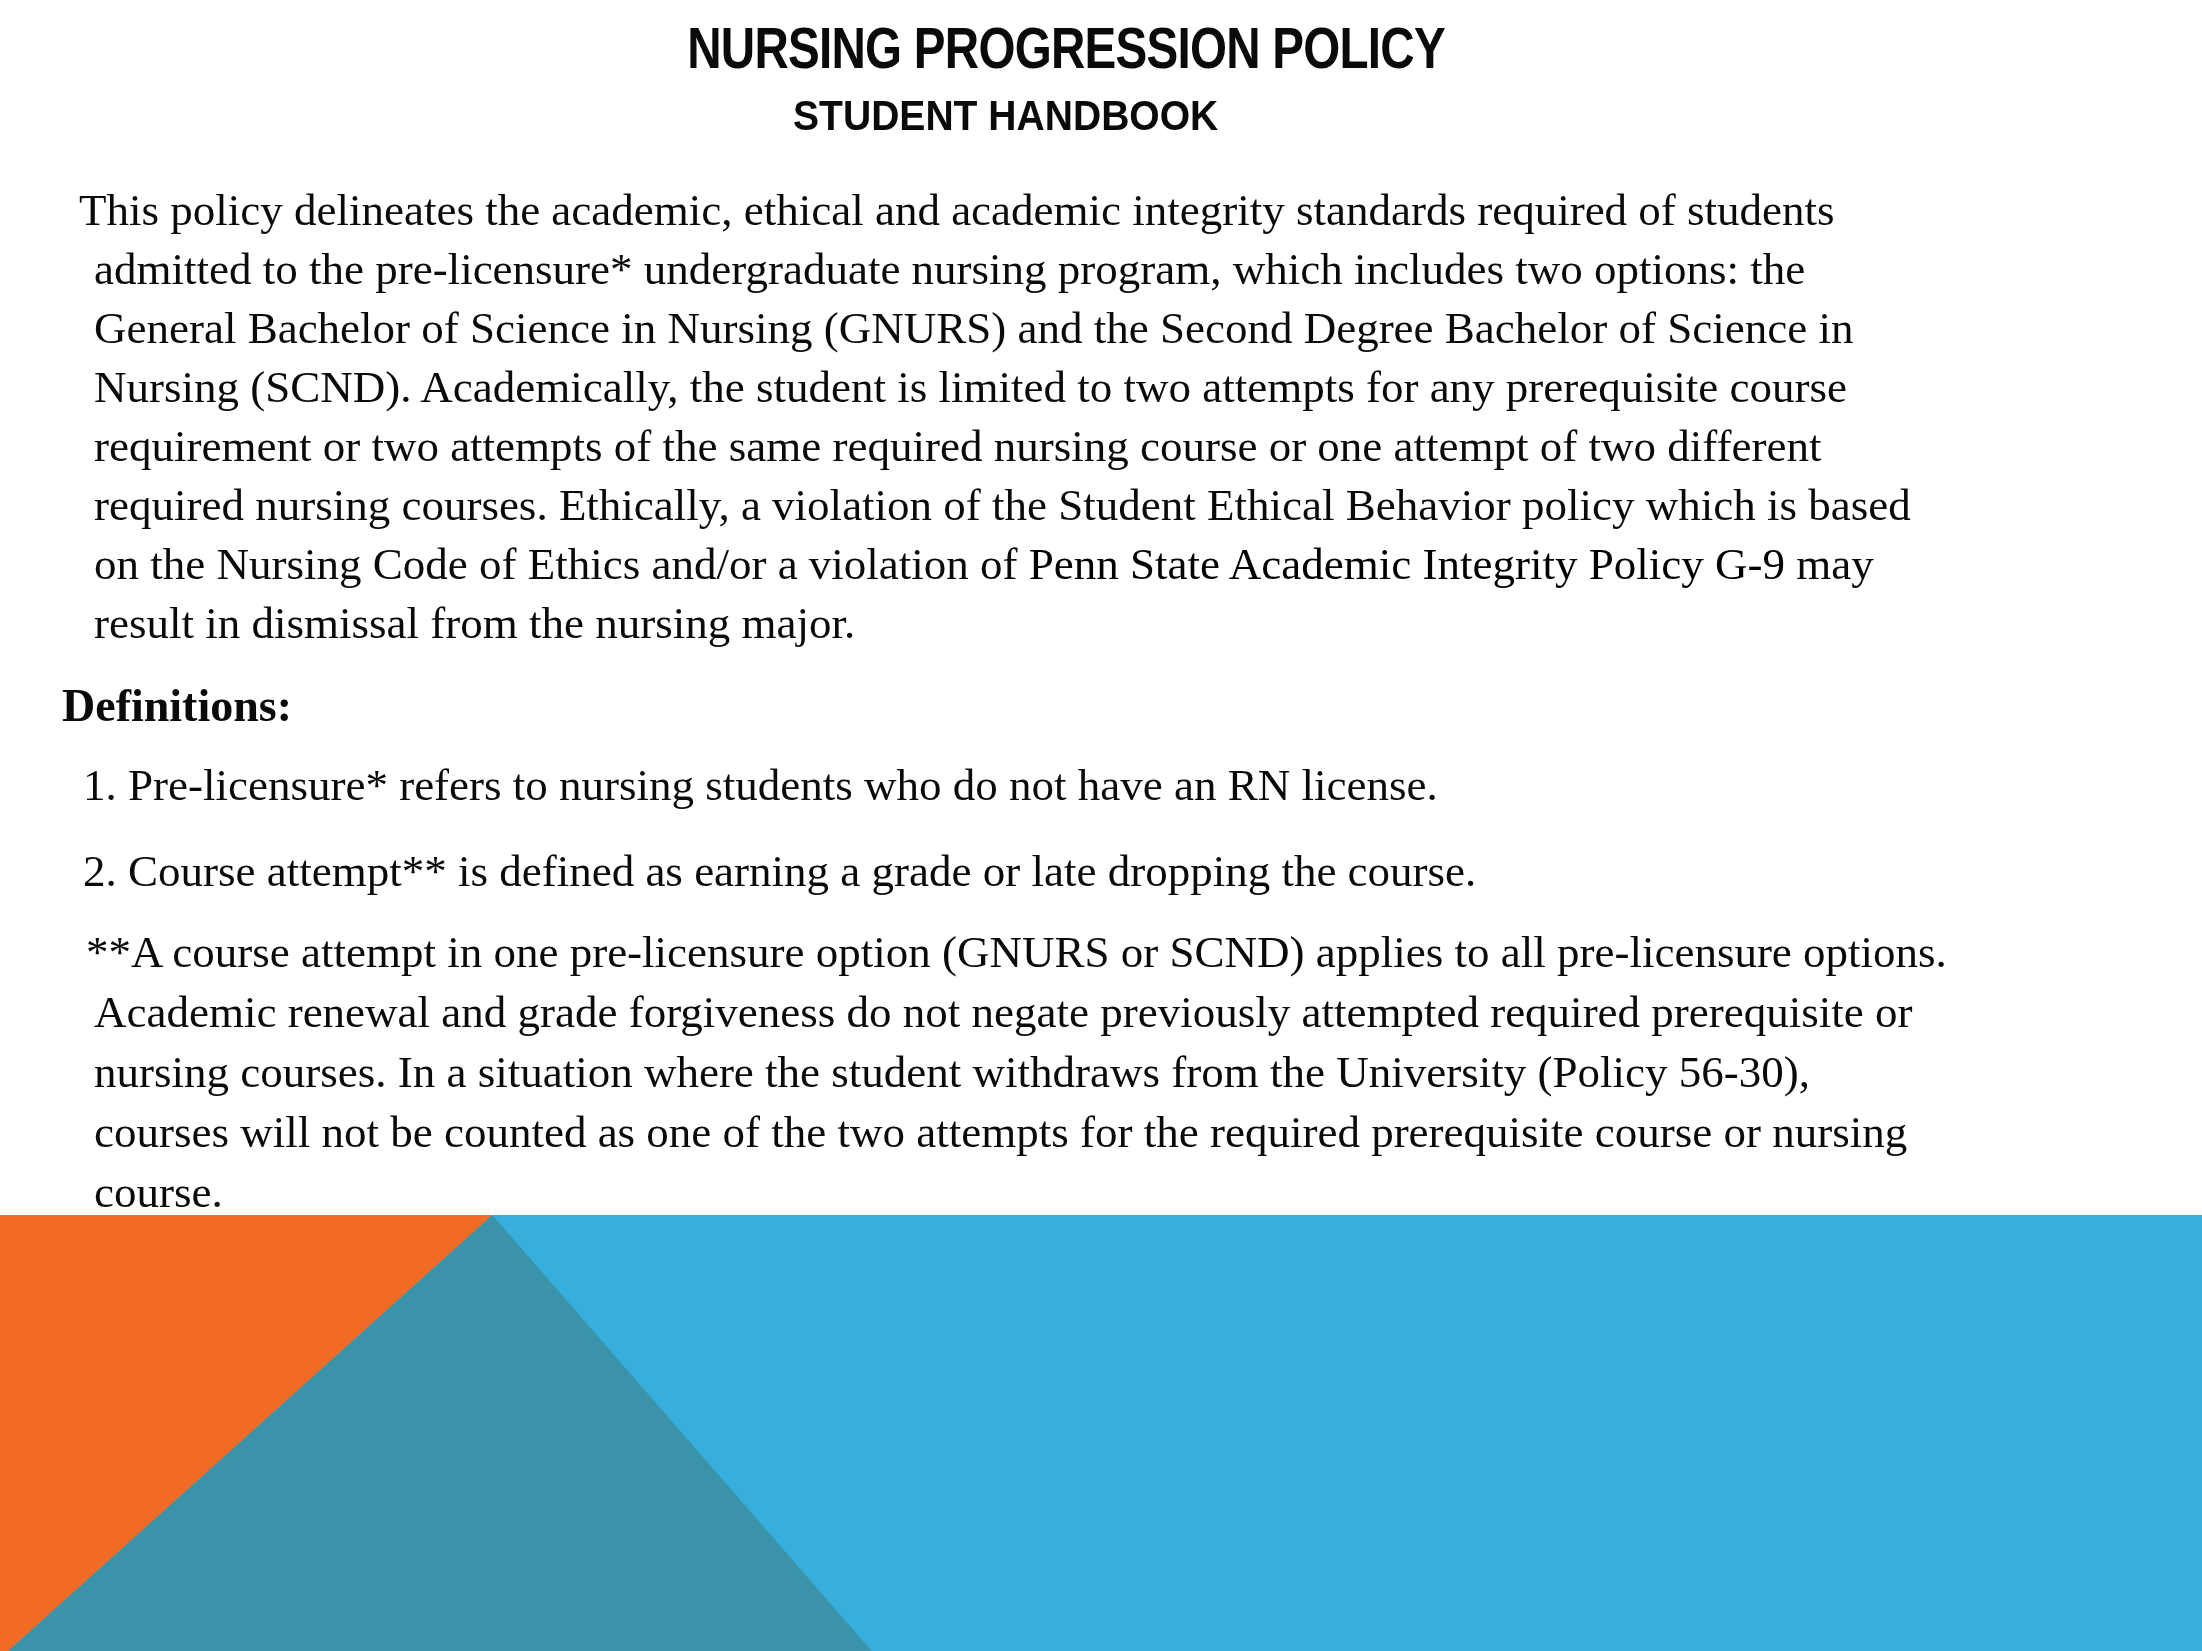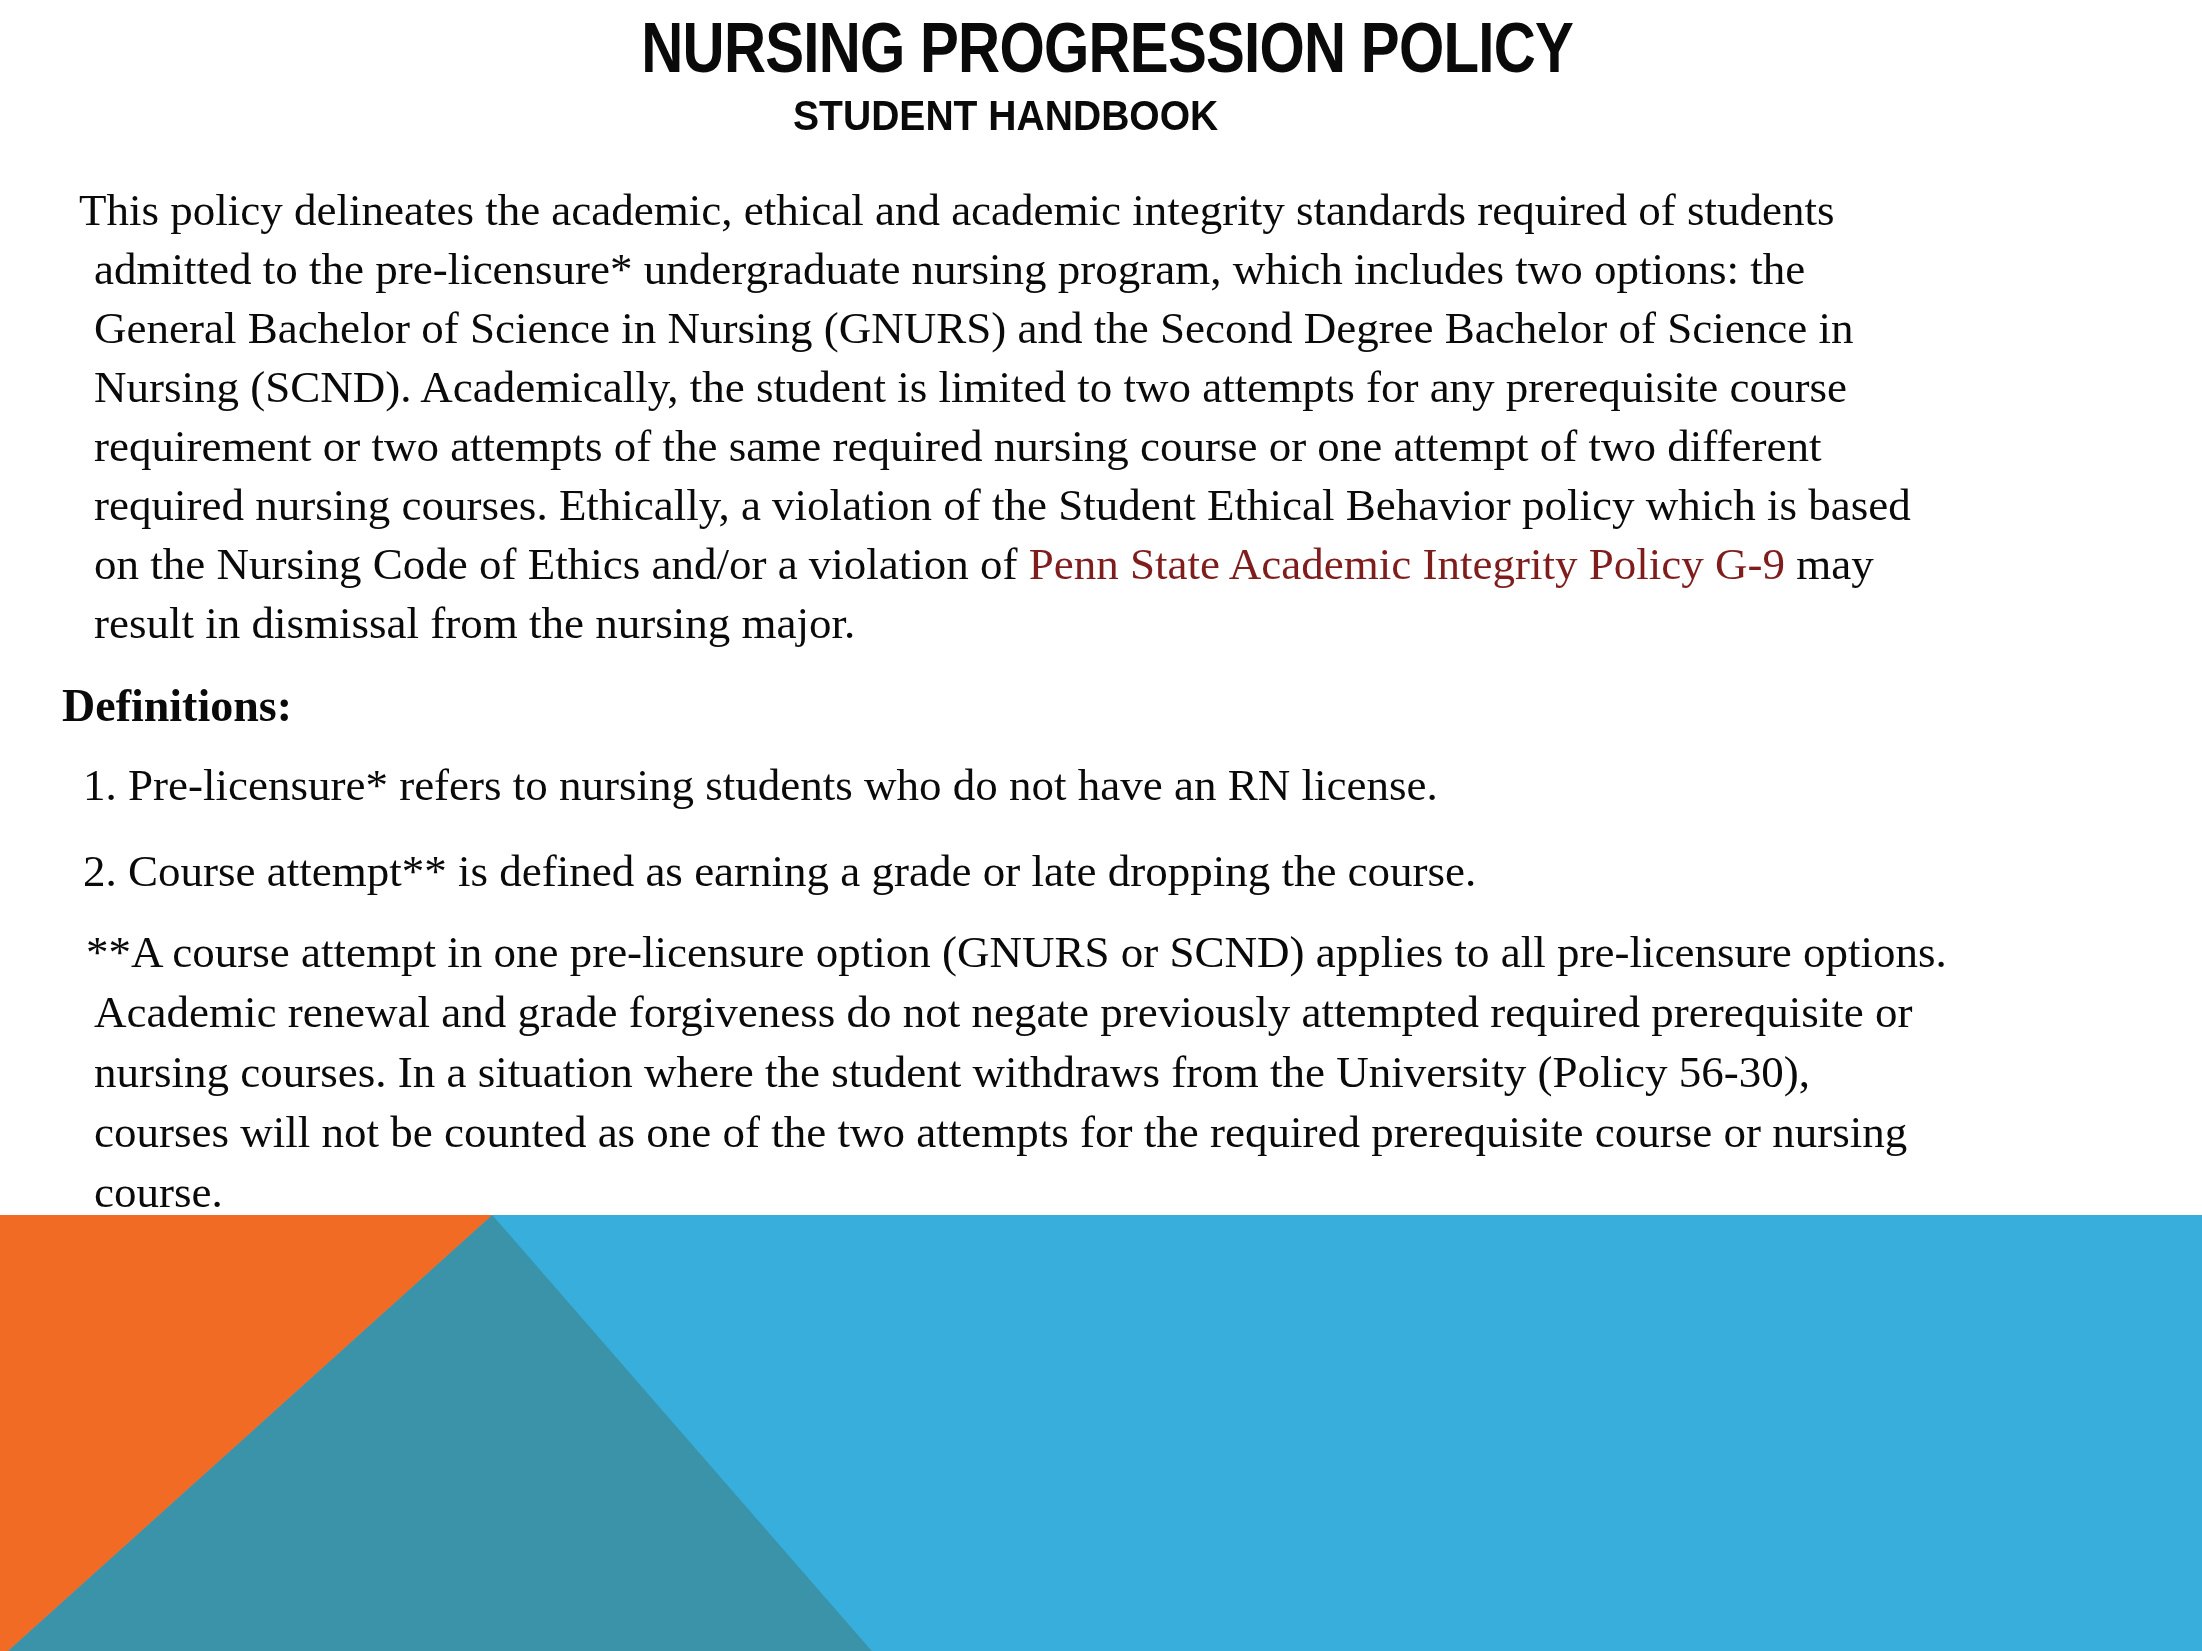--- a/index.html
+++ b/index.html
@@ -13,24 +13,23 @@
     color:#0a0a0a;
   }
   .title {
     position:absolute;
     top:0;
     left:0;
     width:2132px;
     text-align:center;
     font-family:"Liberation Sans","DejaVu Sans",sans-serif;
     font-weight:bold;
-    font-size:71px;
+    font-size:58px;
     line-height:95px;
     white-space:nowrap;
-    padding-left:41px;
   }
   .title .squeeze {
     display:inline-block;
     transform:scaleX(0.82);
     transform-origin:50% 50%;
     letter-spacing:-0.9px;
   }
   .subtitle {
     position:absolute;
     top:93px;
@@ -66,21 +65,21 @@
   .def-item {
     position:absolute;
     left:62px;
     font-size:45px;
     line-height:60px;
     white-space:nowrap;
     margin-left:21px;
   }
   .item1 { top:755px; }
   .item2 { top:841px; }
-  .hyperlink { color:#7f1d1d; cursor:pointer; text-decoration:none;text-align:right; }
+  .hyperlink { color:#000000; cursor:pointer; text-decoration:none;text-align:right; }
   .band {
     position:absolute;
     left:0;
     top:1215px;
     width:2203px;
     height:437px;
   }
   .band svg { display:block; width:2203px; height:437px; }
 </style>
 </head>

